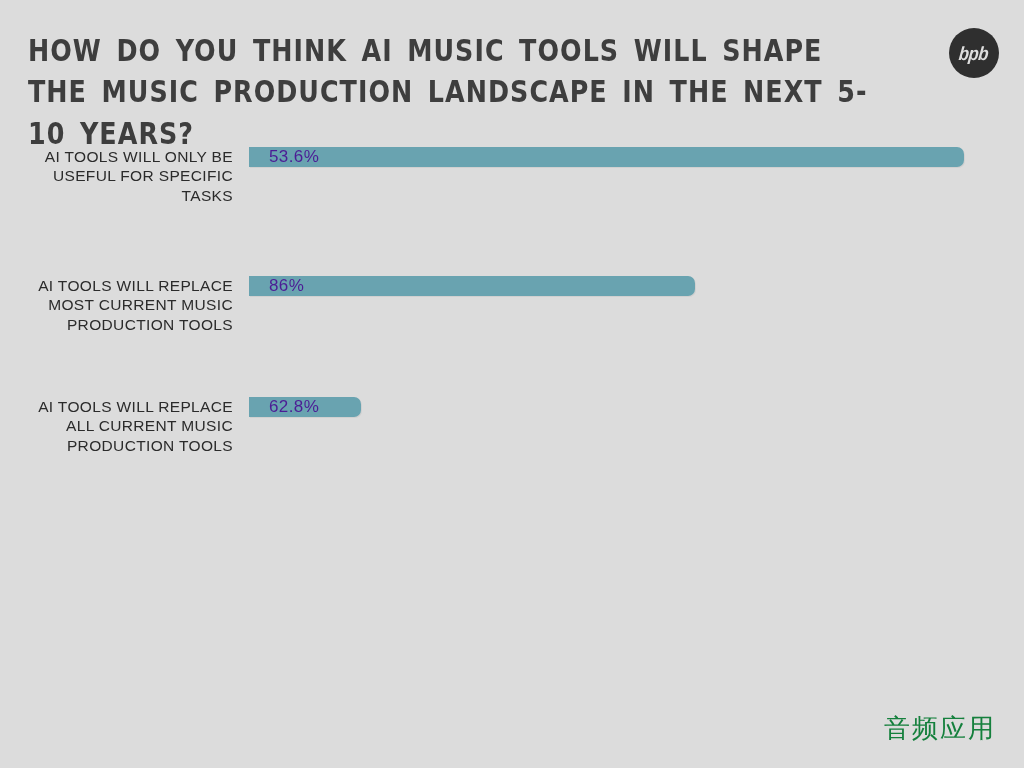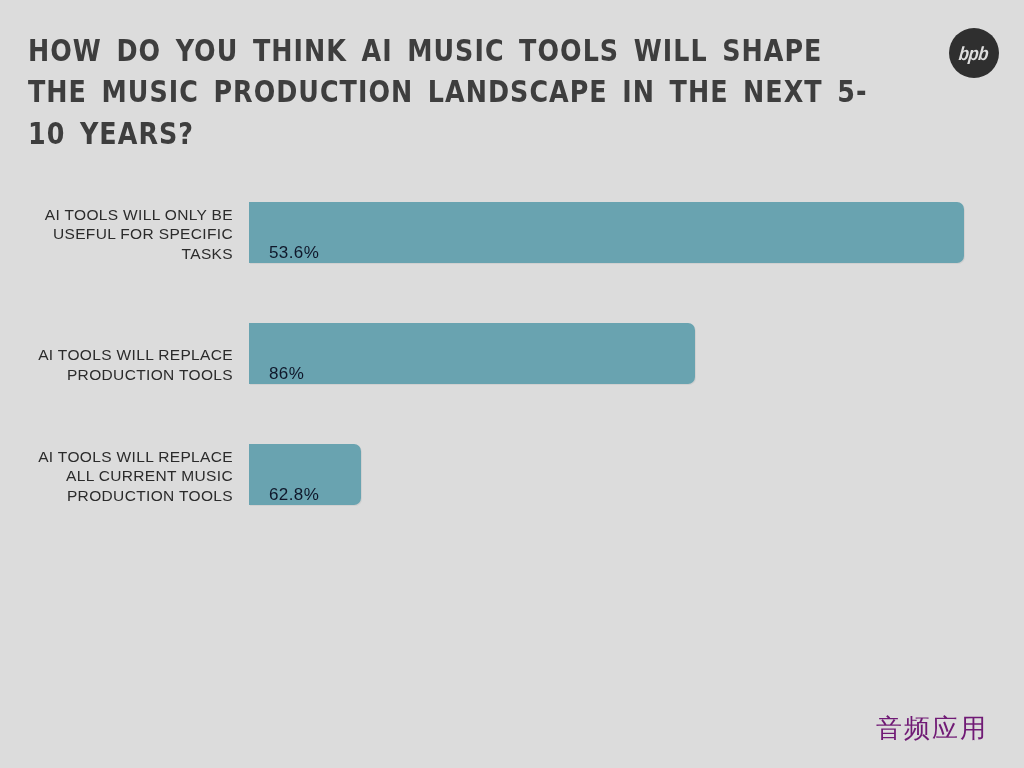--- a/index.html
+++ b/index.html
@@ -58,21 +58,21 @@
 
   
   .chart {
     position:absolute;
     left:0; top:147px;
     width:1024px;
   }
   .row {
     position:relative;
     display:flex;
-    align-items:flex-end;
+    align-items:flex-start;
     margin-bottom:13px;
   }
   .row-label {
     width:235px;
     padding-right:2px;
     display:flex;
     flex-direction:column;
     justify-content:center;
     align-items:flex-end;
     text-align:right;
@@ -95,28 +95,27 @@
   }
   .bar {
     height:100%;
     background:#69a3b0;
     border-radius:0 7px 7px 0;
     display:flex;
     align-items:center;
     box-shadow:1px 1px 0 rgba(0,0,0,0.05);
   }
   .bar-value {
-    color:#0f172a;
+    color:#4c1d95;
     font-family:"Liberation Sans", sans-serif;
     font-weight:400;
     font-size:17px;
     letter-spacing:0.4px;
     padding-left:20px;
     white-space:nowrap;
-    margin-top:41px;
   }
 
   
   .footer {
     position:absolute;
     left:28px; bottom:27px;
   }
   .footer-title {
     font-family:"Liberation Sans Narrow","Liberation Sans", sans-serif;
     font-weight:bold;
@@ -133,24 +132,24 @@
     font-weight:bold;
     font-size:14px;
     letter-spacing:0.2px;
     color:#7fb0bb;
     text-transform:uppercase;
     transform:scaleX(0.95);
     transform-origin:left center;
   }
   .watermark {
     position:absolute;
-    right:36px; bottom:22px;
+    right:28px; bottom:22px;
     font-family:"DejaVu Sans", sans-serif;
     font-size:26px;
-    color:#701a75;
+    color:#15803d;
     letter-spacing:2px;
   }
 </style>
 </head>
 <body>
 
 <div id="poster">
 
   <div class="header">
     <div class="chart-title">How do you think AI music tools will shape the music production landscape in the next 5-10 years?</div>
@@ -171,20 +170,21 @@
       <div class="bar-area">
         <div class="bar" style="width:92.2%;">
           <span class="bar-value">53.6%</span>
         </div>
       </div>
     </div>
 
     <div class="row" style="height:108px;">
       <div class="row-label">
         <span>AI tools will replace</span>
+        <span>most current music</span>
         <span>production tools</span>
       </div>
       <div class="bar-area">
         <div class="bar" style="width:57.5%;">
           <span class="bar-value">86%</span>
         </div>
       </div>
     </div>
 
     <div class="row" style="height:108px;">

